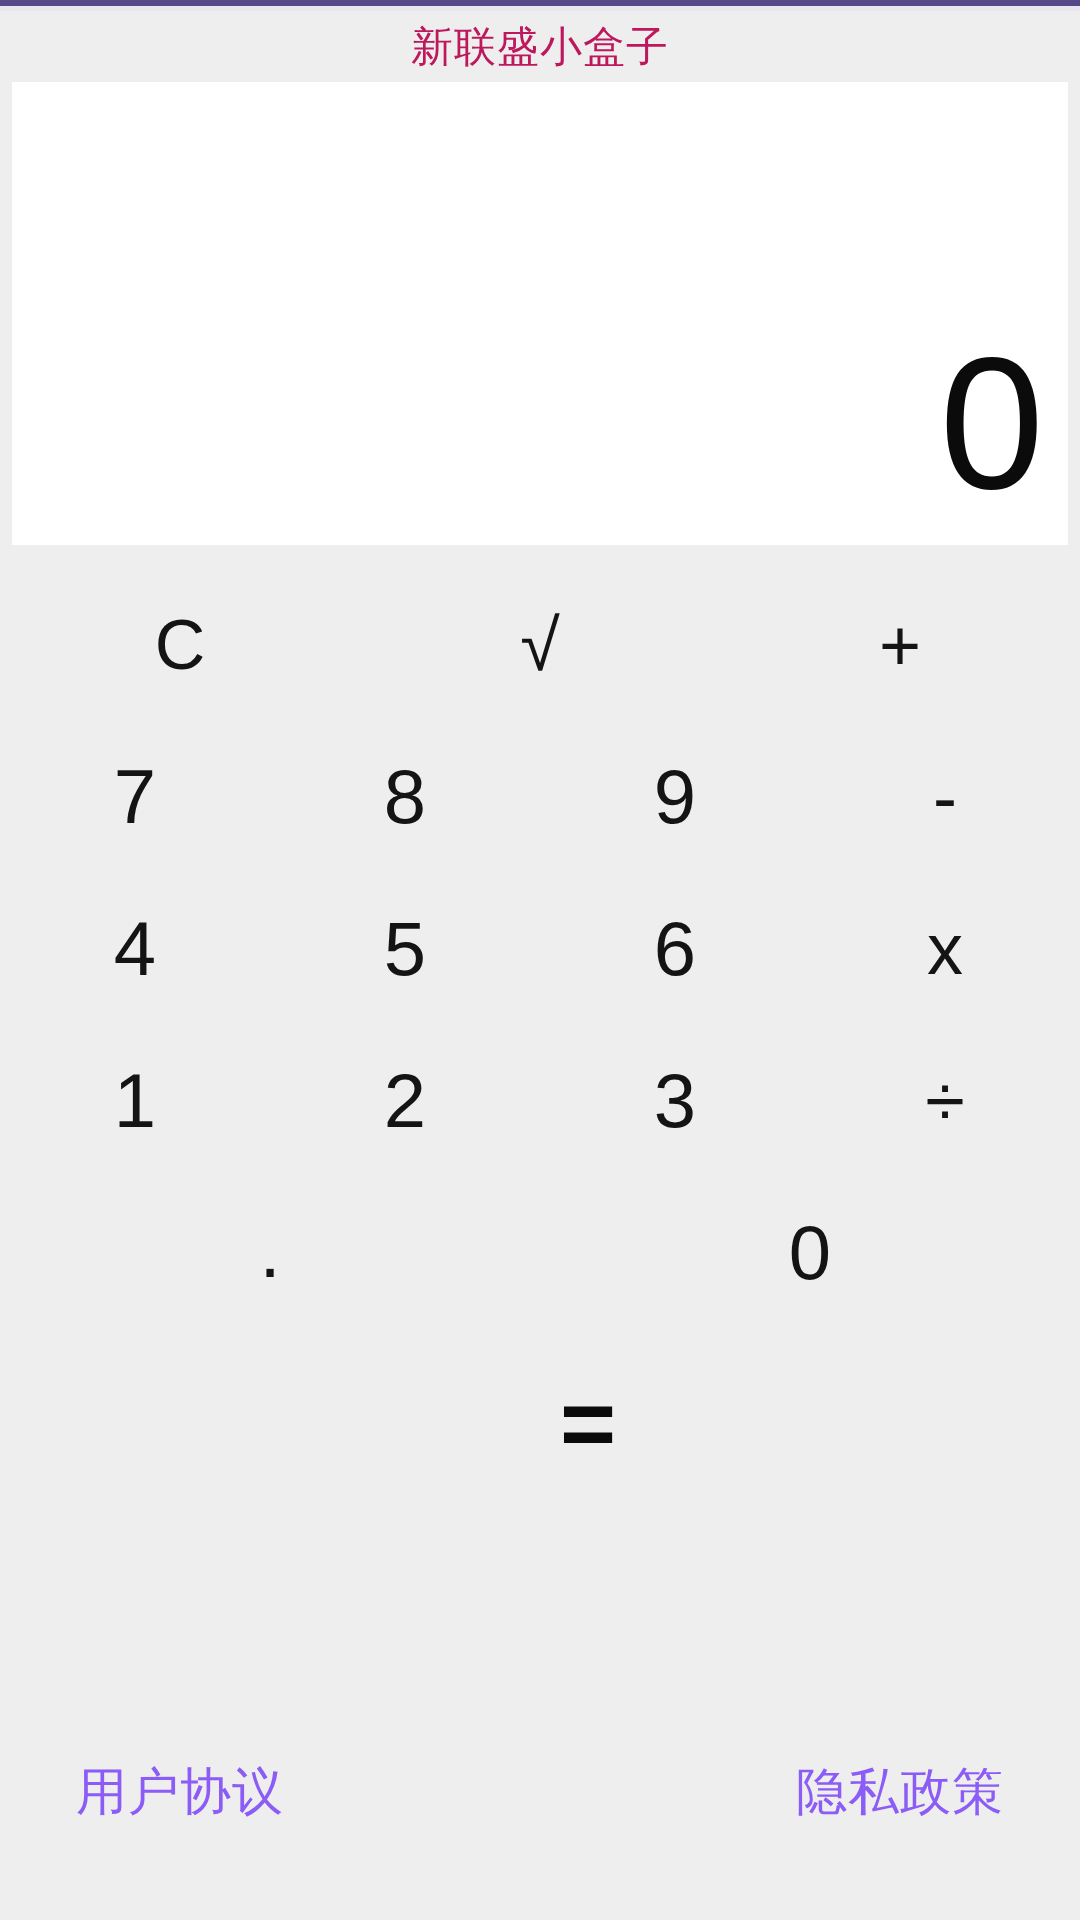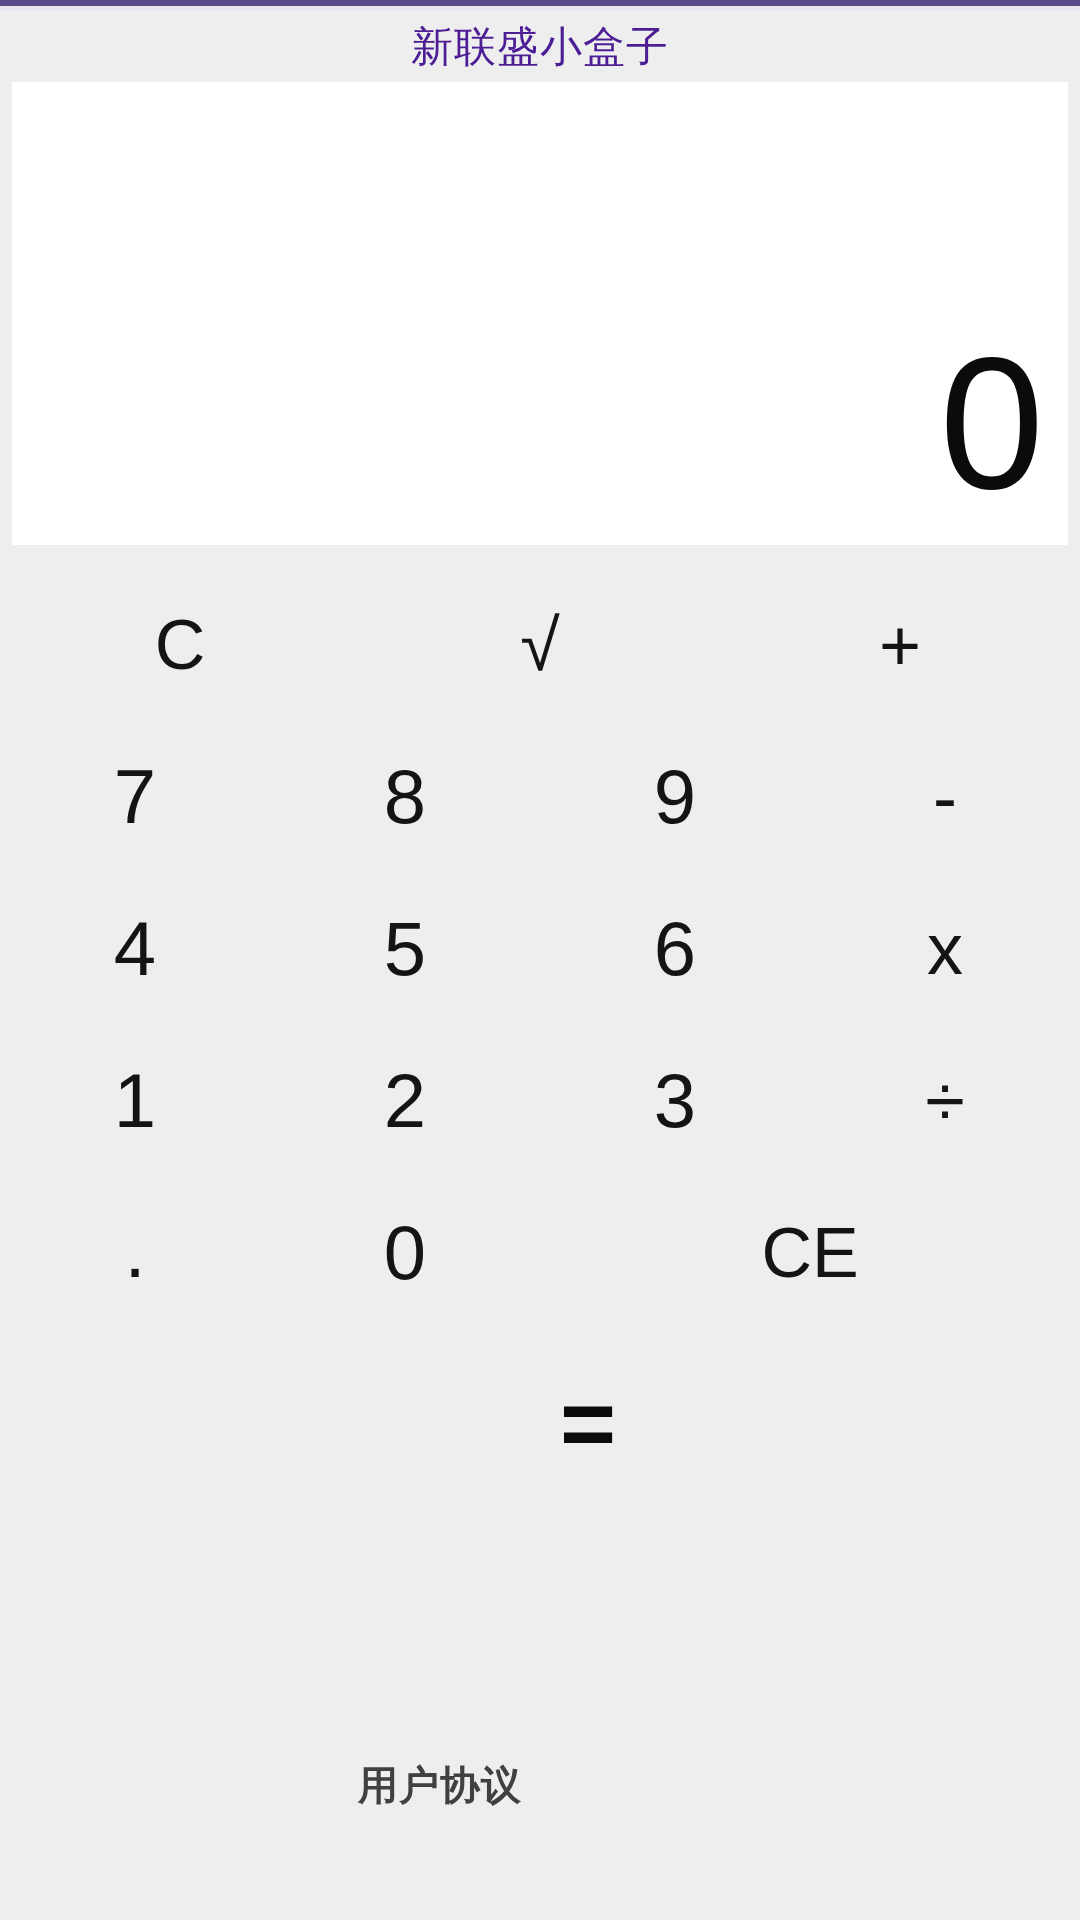--- a/index.html
+++ b/index.html
@@ -46,21 +46,21 @@
     height: 71px;
     display: flex;
     align-items: center;
     justify-content: center;
     background: #efeeee;
   }
   .titlebar .title-text {
     font-size: 42px;
     line-height: 1;
     letter-spacing: 1px;
-    color: #4c1d95;
+    color: #be185d;
     font-weight: 400;
   }
 
   
   .display {
     flex: 0 0 auto;
     margin: 0 12px;
     height: 463px;
     background: #ffffff;
     display: flex;
@@ -139,26 +139,25 @@
   .footer {
     margin-top: auto;
     height: 240px;
     display: flex;
     align-items: flex-start;
     padding-top: 78px;
   }
   .footer-link {
     flex: 1 1 0;
     text-align: center;
-    font-size: 40px;
-    color: #404040;
+    font-size: 51px;
+    color: #8b5cf6;
     text-decoration: none;
     letter-spacing: 1px;
     cursor: pointer;
-    font-weight: bold;
   }
   .footer-link.left  { padding-right: 200px; }
   .footer-link.right { padding-left: 160px; }
 </style>
 </head>
 <body>
 
 <div class="app">
 
   <div class="status-bar"></div>
@@ -197,26 +196,26 @@
     <div class="key-row">
       <button class="key">1</button>
       <button class="key">2</button>
       <button class="key">3</button>
       <button class="key op">÷</button>
     </div>
 
     <div class="key-row">
       <button class="key dot">.</button>
       <button class="key">0</button>
-      <button class="key wide-2 small-label">CE</button>
     </div>
 
     <div class="equals-row">
       <button class="key-equals">=</button>
     </div>
 
   </div>
 
   <div class="footer">
     <a class="footer-link left">用户协议</a>
+    <a class="footer-link right">隐私政策</a>
   </div>
 
 </div>
 
 </body></html>

